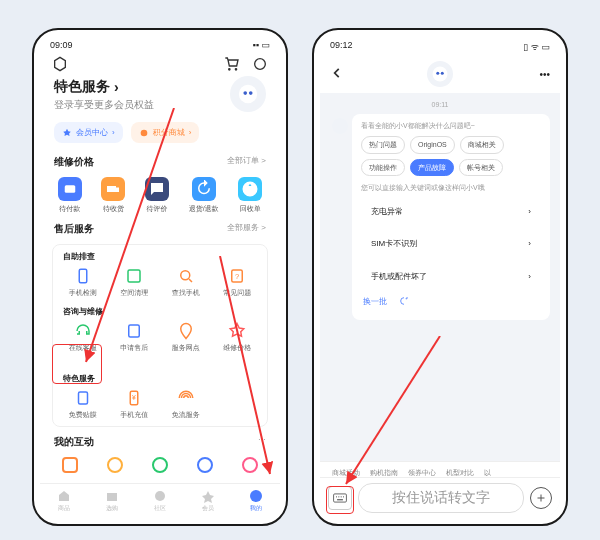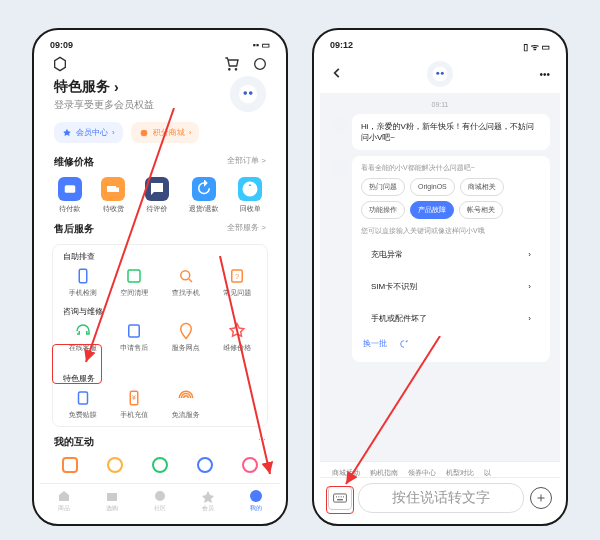--- a/index.html
+++ b/index.html
@@ -1,40 +1,40 @@
 <!DOCTYPE html>
 <html><head>
 <meta charset="utf-8">
 <style>
 body{margin:0;background:#e9eef5;font-family:-apple-system,BlinkMacSystemFont,"Segoe UI",sans-serif;width:600px;height:540px;overflow:hidden}
 .wrap{display:flex;gap:24px;padding:28px 32px}
 .phone{width:248px;height:482px;background:#fff;border:2px solid #1a1a1a;border-radius:26px;padding:6px;position:relative}
 .screen{width:100%;height:100%;border-radius:20px;overflow:hidden;background:#fff;position:relative;font-size:10px;color:#222}
-.status{display:flex;justify-content:space-between;padding:4px 10px 2px;font-size:9px;font-weight:700}
+.status{display:flex;justify-content:space-between;padding:4px 10px 2px;font-size:9px;font-weight:400}
 .status .right{display:flex;gap:3px;align-items:center}
 .hdr{display:flex;justify-content:space-between;align-items:center;padding:4px 12px}
 .ico{display:inline-flex;align-items:center;justify-content:center}
 .title-row{padding:2px 14px}
 .title{font-size:14px;font-weight:700;display:flex;align-items:center;gap:4px}
 .sub{font-size:10px;color:#888;margin-top:2px}
 .avatar{width:36px;height:36px;border-radius:50%;background:#f0f3f8;position:absolute;right:14px;top:40px;display:flex;align-items:center;justify-content:center}
 .avatar svg{width:22px;height:22px}
 .pills{display:flex;gap:8px;padding:8px 14px}
 .pill{display:flex;align-items:center;gap:4px;font-size:8px;padding:5px 8px;border-radius:8px}
 .pill.blue{background:#eef3ff;color:#4a7cff}
 .pill.orange{background:#fff2e8;color:#ff8a3d}
 .sec-hd{display:flex;justify-content:space-between;padding:4px 14px;font-size:10px;font-weight:600}
 .sec-hd .more{font-size:8px;color:#999;font-weight:400}
 .row5{display:flex;justify-content:space-around;padding:4px 8px}
 .cell{display:flex;flex-direction:column;align-items:center;gap:3px;font-size:7px;color:#555}
 .sq{width:24px;height:24px;border-radius:6px;display:flex;align-items:center;justify-content:center}
 .bg-b{background:#4a7cff}.bg-o{background:#ff9f40}.bg-d{background:#3a4a7c}.bg-lb{background:#3a9cff}.bg-c{background:#3ac8ff}
 .tiny{width:18px;height:18px}
 .panel{margin:4px 12px;border:1px solid #eee;border-radius:8px;padding:6px 4px}
-.panel h4{margin:0 0 4px 6px;font-size:8px;font-weight:400}
+.panel h4{margin:0 0 4px 6px;font-size:8px;font-weight:700}
 .grid4{display:flex;justify-content:space-around}
 .gcell{display:flex;flex-direction:column;align-items:center;gap:2px;font-size:7px;color:#666;width:44px}
 .gico{width:20px;height:20px;display:flex;align-items:center;justify-content:center}
 .redbox{position:absolute;border:1.5px solid #e33;border-radius:4px;pointer-events:none}
 .nav{position:absolute;bottom:0;left:0;right:0;display:flex;justify-content:space-around;padding:5px 0;border-top:1px solid #eee;background:#fff}
 .nav .n{display:flex;flex-direction:column;align-items:center;font-size:6px;color:#bbb;gap:1px}
 .nav .n.on{color:#4a7cff}
 .chat-hdr{display:flex;align-items:center;justify-content:center;padding:6px;position:relative}
 .chat-hdr .back{position:absolute;left:10px}
 .chat-hdr .menu{position:absolute;right:10px}
@@ -366,21 +366,20 @@
             <svg width="18" height="18" viewBox="0 0 24 24">
               <circle cx="12" cy="12" r="10" fill="#fff"></circle>
               <circle cx="9" cy="11" r="2" fill="#3a5fcc"></circle>
               <circle cx="15" cy="11" r="2" fill="#3a5fcc"></circle>
             </svg>
           </div>
         <span class="menu">•••</span>
       </div>
       <div class="chat-body">
         <div class="ts">09:11</div>
-        <div class="bubble"><span>Hi，亲爱的V粉，新年快乐！有什么问题，不妨问问小V吧~</span></div>
         <div class="bubble">
           <div style="color:#999;font-size:7px">看看全能的小V都能解决什么问题吧~</div>
           <div class="chips">
             <span class="chip">热门问题</span>
             <span class="chip">OriginOS</span>
             <span class="chip">商城相关</span>
             <span class="chip">功能操作</span>
             <span class="chip on">产品故障</span>
             <span class="chip">帐号相关</span>
           </div>

